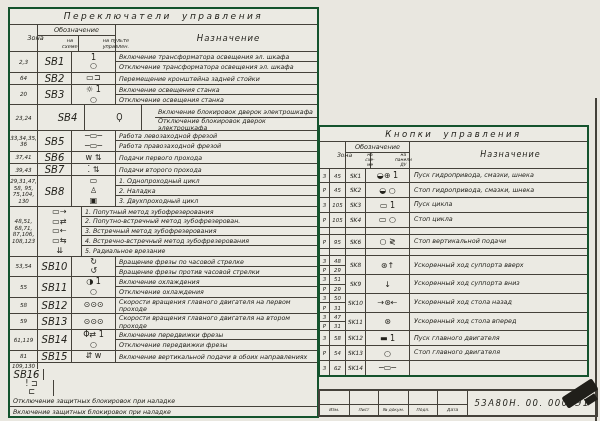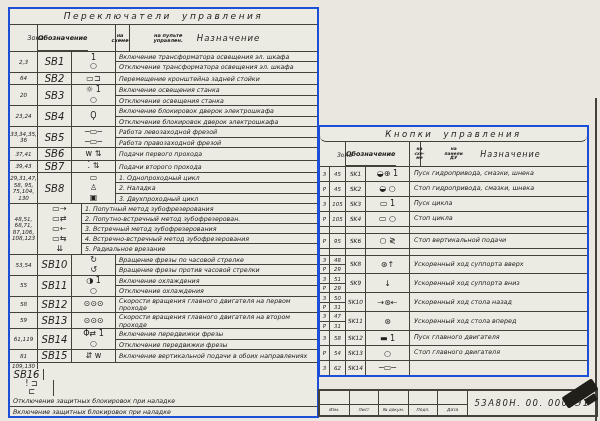--- a/index.html
+++ b/index.html
@@ -5,25 +5,25 @@
   html,body{margin:0;padding:0;}
   body{
     width:600px;height:421px;position:relative;overflow:hidden;
     background:#e9e7e0;
     font-family:"DejaVu Sans",sans-serif;
     font-style:italic;
     color:#23221c;
   }
   .page{position:absolute;inset:0;width:600px;height:421px;}
   
-  .tbl{position:absolute;border:2px solid #1d4ed8;display:flex;flex-direction:column;box-sizing:border-box;background:rgba(255,255,255,0.12);}
+  .tbl{position:absolute;border:2px solid #14532d;display:flex;flex-direction:column;box-sizing:border-box;background:rgba(255,255,255,0.12);}
   .t-title{flex:0 0 15px;line-height:15px;text-align:center;font-size:9px;letter-spacing:2.5px;word-spacing:5px;border-bottom:1px solid #44413a;white-space:nowrap;overflow:hidden;}
   .t-head{flex:0 0 26px;display:flex;border-bottom:1px solid #44413a;}
   .hc{display:flex;align-items:center;justify-content:center;text-align:center;box-sizing:border-box;padding-left:24px;}
-  .hgroup{display:flex;flex-direction:row;border-right:1px solid #44413a;box-sizing:border-box;font-weight:bold;}
+  .hgroup{display:flex;flex-direction:column;border-right:1px solid #44413a;box-sizing:border-box;}
   .hg-title{flex:0 0 10px;font-size:6.5px;display:flex;align-items:center;justify-content:center;border-bottom:1px solid #44413a;white-space:nowrap;}
   .hg-sub{flex:1;display:flex;}
   .t-body{flex:1;display:flex;flex-direction:column;overflow:hidden;}
   
   .switches{left:8px;top:7px;width:311px;height:411px;}
   .switches .hc.zone{width:28px;border-right:1px solid #44413a;font-size:6.5px;}
   .switches .hgroup{width:78px;}
   .switches .hc.sub{flex:1;font-size:5px;line-height:5.5px;white-space:pre-line;}
   .switches .hc.sub:first-child{border-right:1px solid #44413a;}
   .switches .hc.purpose{flex:1;font-size:8.5px;letter-spacing:1px;}
@@ -31,21 +31,21 @@
   .trow:last-child{border-bottom:none;flex-direction:column;}
   .cz{width:28px;border-right:1px solid #44413a;display:flex;align-items:center;justify-content:center;text-align:center;font-size:5.6px;line-height:6.5px;white-space:pre-line;box-sizing:border-box;}
   .cd{width:34px;border-right:1px solid #44413a;display:flex;align-items:center;justify-content:center;font-size:10px;box-sizing:border-box;}
   .ci{width:44px;border-right:1px solid #44413a;display:flex;flex-direction:column;box-sizing:border-box;}
   .ic{flex:1;display:flex;align-items:center;justify-content:center;font-size:8px;line-height:8px;font-style:normal;white-space:pre-line;text-align:center;}
   .cp{flex:1;display:flex;flex-direction:column;overflow:hidden;}
   .pline{flex:1;display:flex;align-items:center;padding:0 3px;font-size:6.3px;line-height:7.4px;min-height:9.5px;box-sizing:border-box;}
   .pline.sep{border-bottom:1px solid #44413a;}
   
   .buttons{left:318px;top:125px;width:271px;height:252px;}
-  .buttons .t-title{flex:0 0 14px;line-height:14px;font-size:8.5px;border-radius:6px;}
+  .buttons .t-title{flex:0 0 14px;line-height:14px;font-size:8.5px;}
   .buttons .t-head{flex:0 0 24px;}
   .buttons .hc.zone{width:26px;border-right:1px solid #44413a;font-size:6px;}
   .buttons .hgroup{width:64px;}
   .buttons .hc.sub{flex:1;font-size:4.4px;line-height:4.9px;white-space:pre-line;}
   .buttons .hc.sub:first-child{width:20px;flex:0 0 20px;border-right:1px solid #44413a;}
   .buttons .hc.purpose{flex:1;font-size:8px;letter-spacing:1px;}
   .brow{display:flex;border-bottom:1px solid #44413a;box-sizing:border-box;flex:1 0 auto;min-height:14px;}
   .brow:last-child{border-bottom:none;}
   .brow.spacer{flex:0 0 7px;min-height:7px;}
   .bz{width:26px;display:flex;border-right:1px solid #44413a;box-sizing:border-box;}
@@ -119,21 +119,21 @@
           <div class="cd">SB3</div>
           <div class="ci">
             <div class="ic">☼ 1</div>
             <div class="ic">○</div>
           </div>
           <div class="cp">
             <div class="pline sep">Включение освещения станка</div>
             <div class="pline">Отключение освещения станка</div>
           </div>
         </div>
-        <div class="trow" style="flex-grow: 2;">
+        <div class="trow" style="flex-grow: 2; gap: 13px;">
           <div class="cz">23,24</div>
           <div class="cd">SB4</div>
           <div class="ci">
             <div class="ic">Ϙ</div>
           </div>
           <div class="cp">
             <div class="pline sep">Включение блокировок дверок электрошкафа</div>
             <div class="pline">Отключение блокировок дверок электрошкафа</div>
           </div>
         </div>

